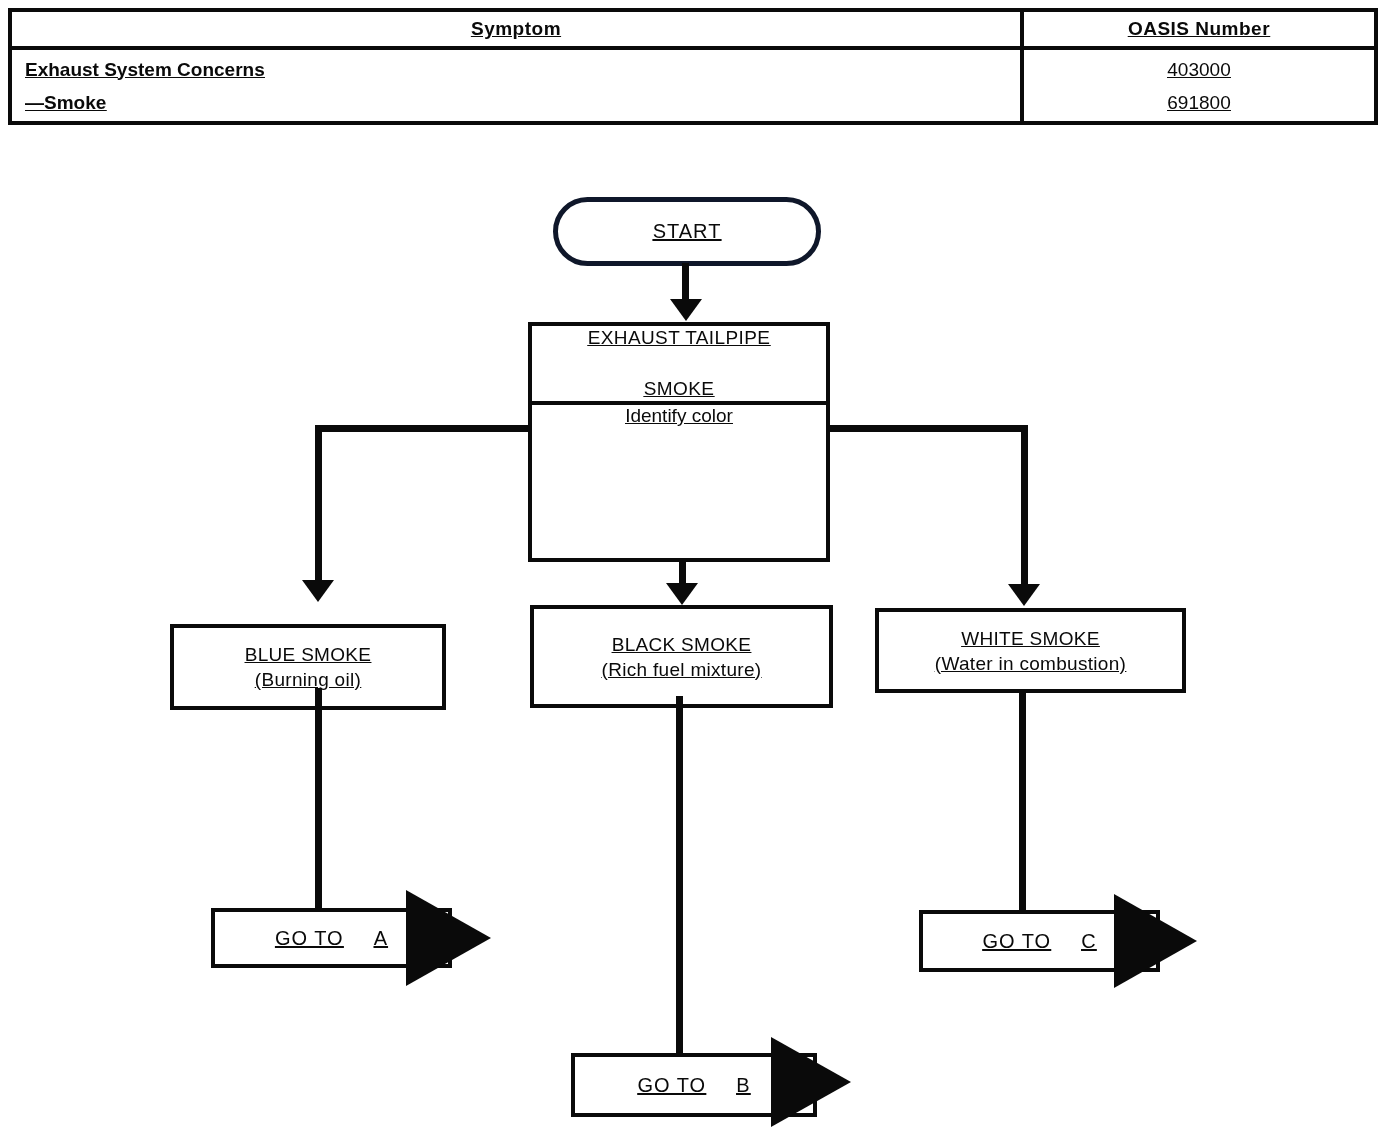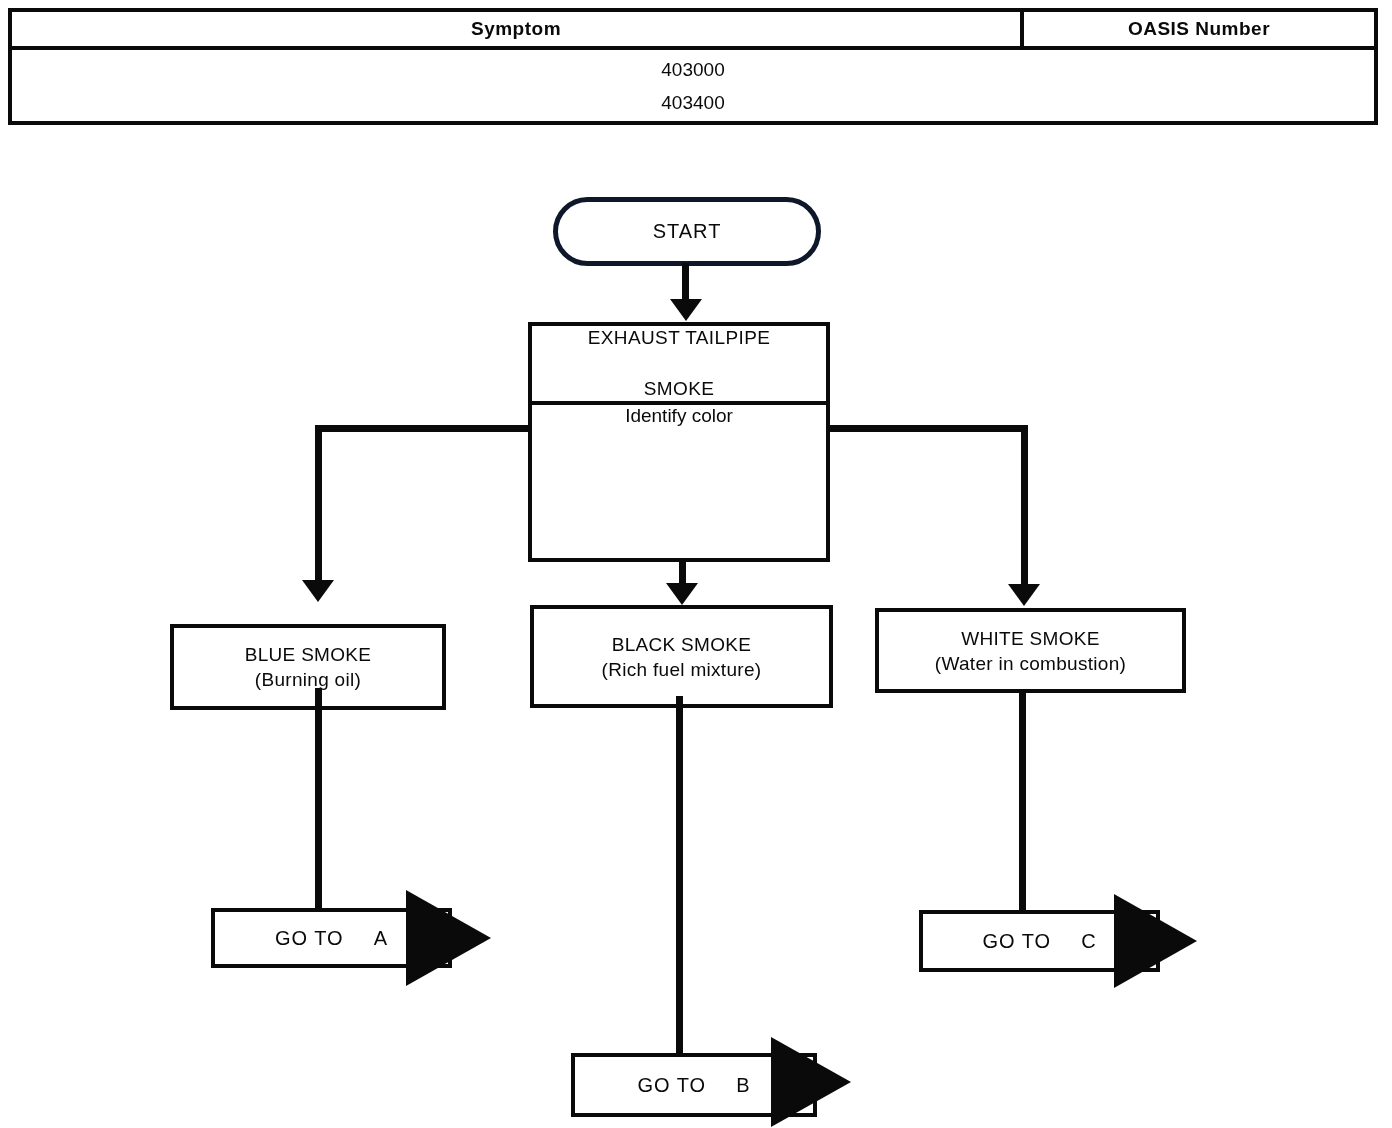--- a/index.html
+++ b/index.html
@@ -1,15 +1,15 @@
 <!DOCTYPE html>
 <html><head>
 <meta charset="utf-8">
 <style>
-  * { margin: 0; padding: 0; box-sizing: border-box; }
+  * { margin: 0; padding: 0; box-sizing: border-box; text-decoration: underline; }
   html, body { background: #ffffff; }
   .page {
     position: relative;
     width: 1392px;
     height: 1128px;
     background: #ffffff;
     font-family: "Liberation Sans", sans-serif;
     color: #0a0a0a;
     overflow: hidden;
   }
@@ -113,23 +113,27 @@
 <body>
 
 <div class="page">
 
   <div class="symptom-table">
     <div class="t-row header">
       <div class="t-cell-left">Symptom</div>
       <div class="t-cell-right">OASIS Number</div>
     </div>
     <div class="t-row">
+      <div class="t-cell-left">
+        <div class="t-body-line">Exhaust System Concerns</div>
+        <div class="t-body-line">—Smoke</div>
+      </div>
       <div class="t-cell-right">
         <div class="t-num">403000</div>
-        <div class="t-num">403400</div>
+        <div class="t-num">691800</div>
       </div>
     </div>
   </div>
 
   <div class="start-oval">
     <span>START</span>
   </div>
 
   <div class="vline" style="left:682px; top:263px; height:38px;"></div>
   <div class="arrow-down" style="left:670px; top:299px;"></div>

